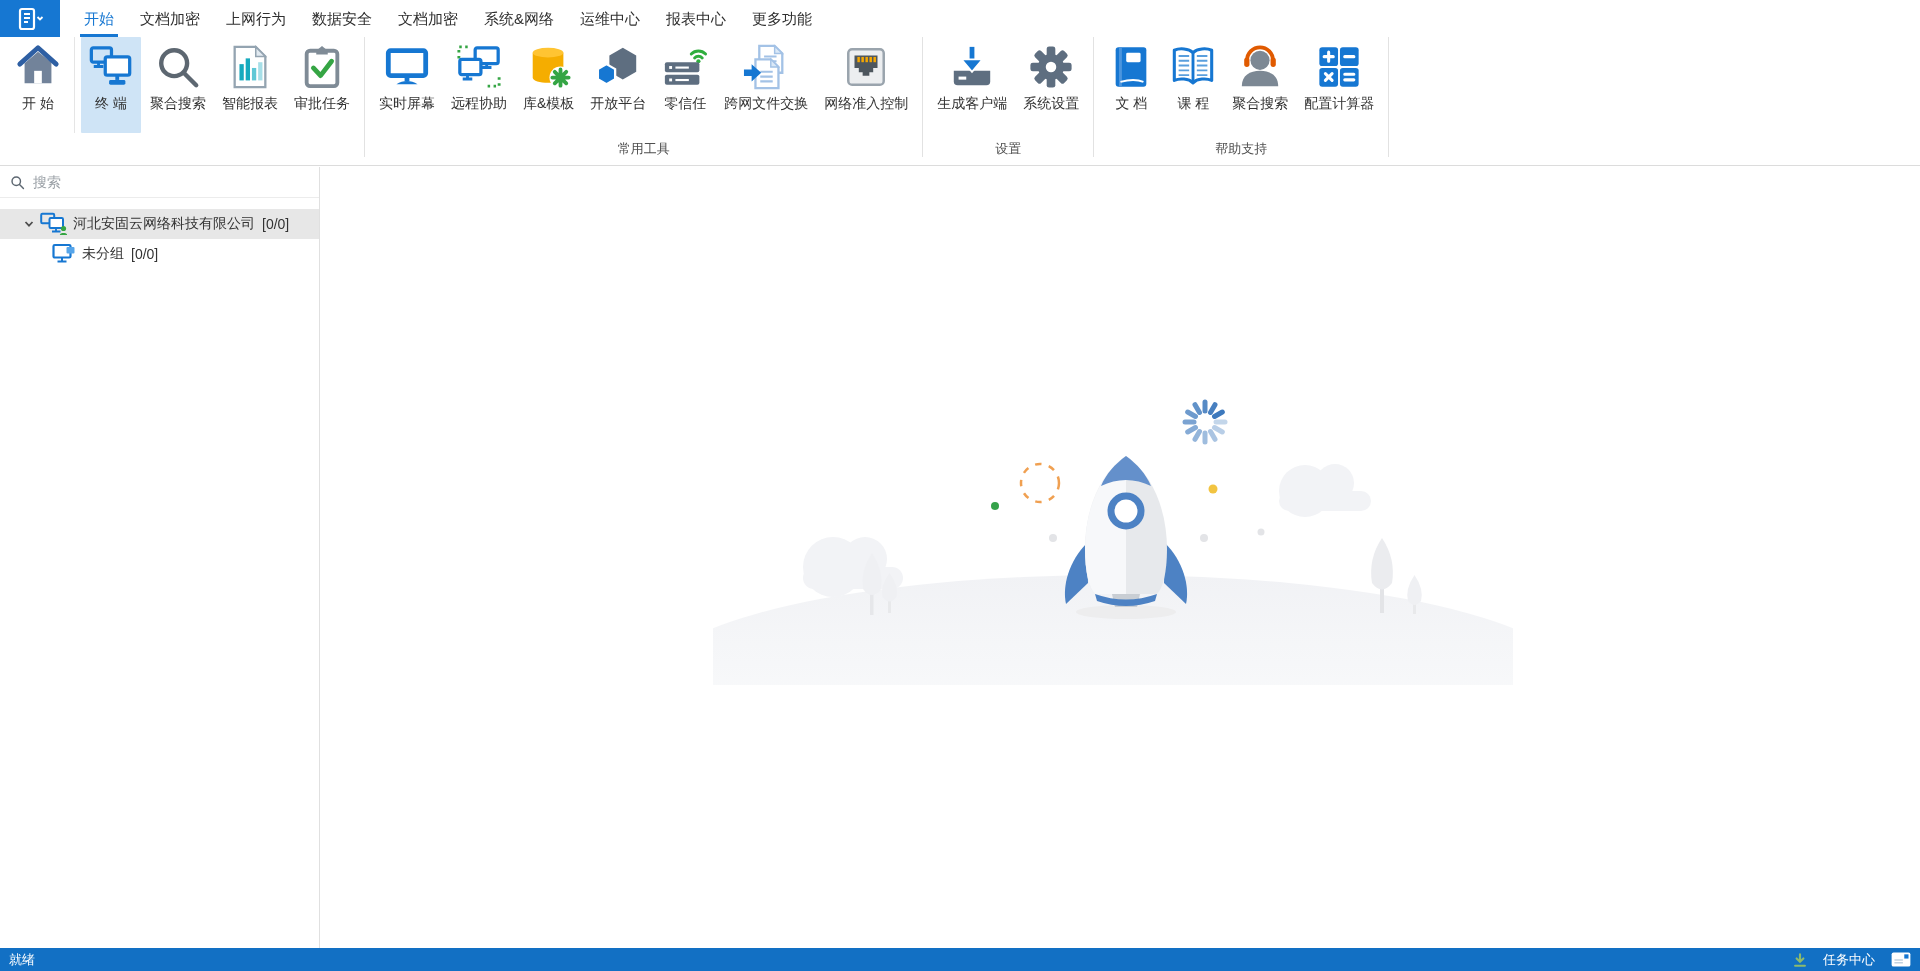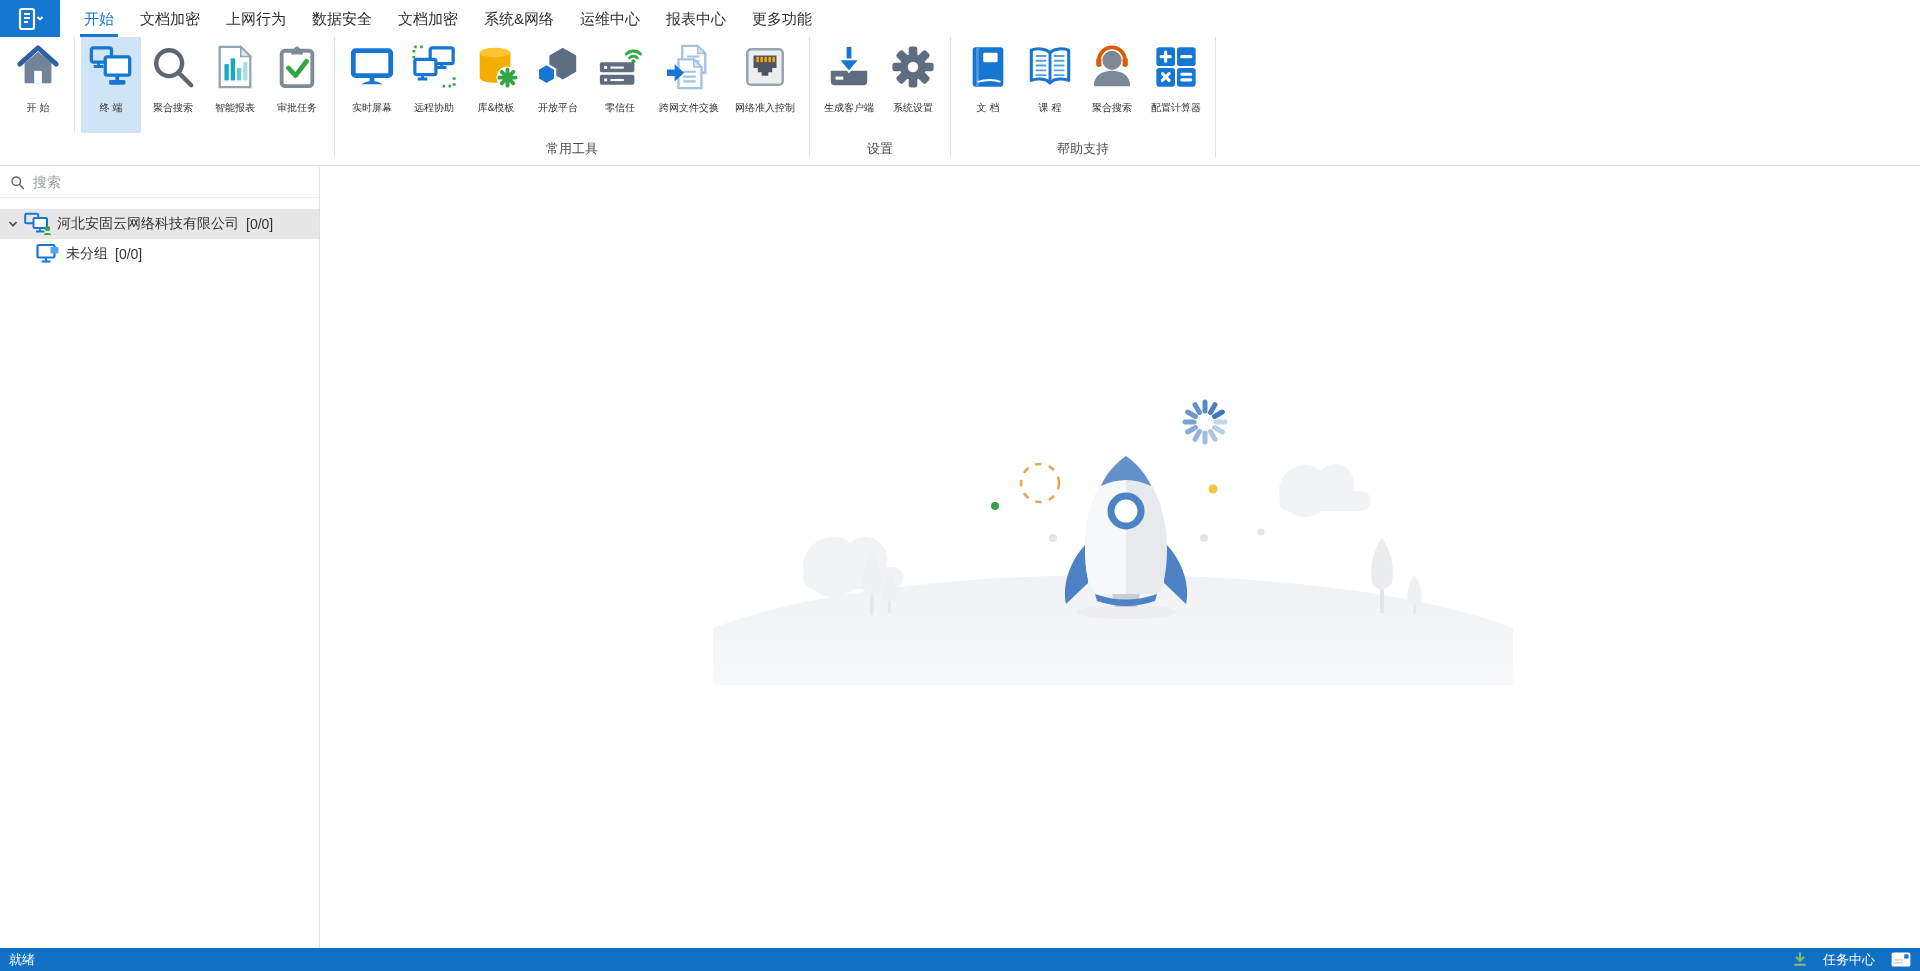--- a/index.html
+++ b/index.html
@@ -22,49 +22,49 @@
 
   
   .ribbon{position:absolute;top:37px;left:0;width:100%;height:129px;background:#fff;display:flex;align-items:stretch;border-bottom:1px solid #dcdcdc;padding-left:3px;}
   .rgroup{display:flex;flex-direction:column;}
   .rbuttons{display:flex;align-items:flex-start;height:100px;padding:0 4px;}
   .rbtn{height:96px;display:flex;flex-direction:column;align-items:center;padding:7px 7px 0;margin:0 1px;border-radius:1px;cursor:pointer;}
   .rbtn.selected{background:var(--sel-bg);}
   .icn{display:inline-flex;}
   .icn svg{display:block;}
   .ricon,.ricon svg{width:46px;height:46px;}
-  .rtext{font-size:10px;color:#333;margin-top:11px;white-space:nowrap;text-align:right;}
+  .rtext{font-size:14px;color:#333;margin-top:5px;white-space:nowrap;text-align:right;}
   .rdivider{width:1px;height:96px;background:#e5e5e5;margin:0 5px;}
   .rlabel{text-align:center;font-size:13px;color:#4f4f4f;height:28px;line-height:24px;}
   .rsep{width:1px;background:#e2e2e2;margin:0 2px 8px;}
 
   
   .sidebar{position:absolute;left:0;top:167px;width:320px;height:920px;background:#fff;border-right:1px solid #e0e0e0;}
   .search-row{height:31px;display:flex;align-items:center;padding:0 10px;border-bottom:1px solid #ececec;}
   .search-row .icn svg{width:15px;height:15px;}
   .search-input{border:0;outline:0;flex:1;margin-left:8px;font-size:14px;color:#333;font-family:inherit;background:transparent;}
   .search-input::placeholder{color:#9aa0a6;}
   .tree{margin-top:11px;}
-  .tree-row{height:30px;display:flex;align-items:center;font-size:14px;color:#333;cursor:pointer;}
+  .tree-row{height:30px;display:flex;align-items:center;font-size:14px;color:#333;cursor:pointer;padding-left:16px;}
   .tree-row.selected{background:var(--tree-sel);}
   .chev,.chev svg{width:12px;height:12px;}
   .chev{margin:0 5px 0 7px;}
   .tree-indent{width:36px;flex:none;}
   .ticn svg{height:24px;width:auto;}
   .tlabel{margin-left:6px;white-space:nowrap;}
   .tcount{margin-left:7px;}
 
   
   .main{position:absolute;left:321px;top:167px;width:1599px;height:781px;background:#fff;overflow:hidden;}
   .illus{position:absolute;left:392px;top:178px;}
 
   
   .statusbar{position:absolute;left:0;bottom:0;width:100%;height:23px;background:var(--status-bg);display:flex;align-items:center;padding:0 9px;color:#fff;font-size:13px;}
   .sb-right{margin-left:auto;display:flex;align-items:center;}
-  .task-center{display:flex;align-items:flex-start;gap:15px;cursor:pointer;}
+  .task-center{display:flex;align-items:center;gap:15px;cursor:pointer;}
   .task-center .icn svg{width:16px;height:16px;}
   .msg-icon{margin-left:16px;cursor:pointer;}
   .msg-icon svg{width:20px;height:15px;}
 </style>
 </head>
 <body>
 
 <div class="menubar">
   <div class="app-button">
     <span class="icn">

